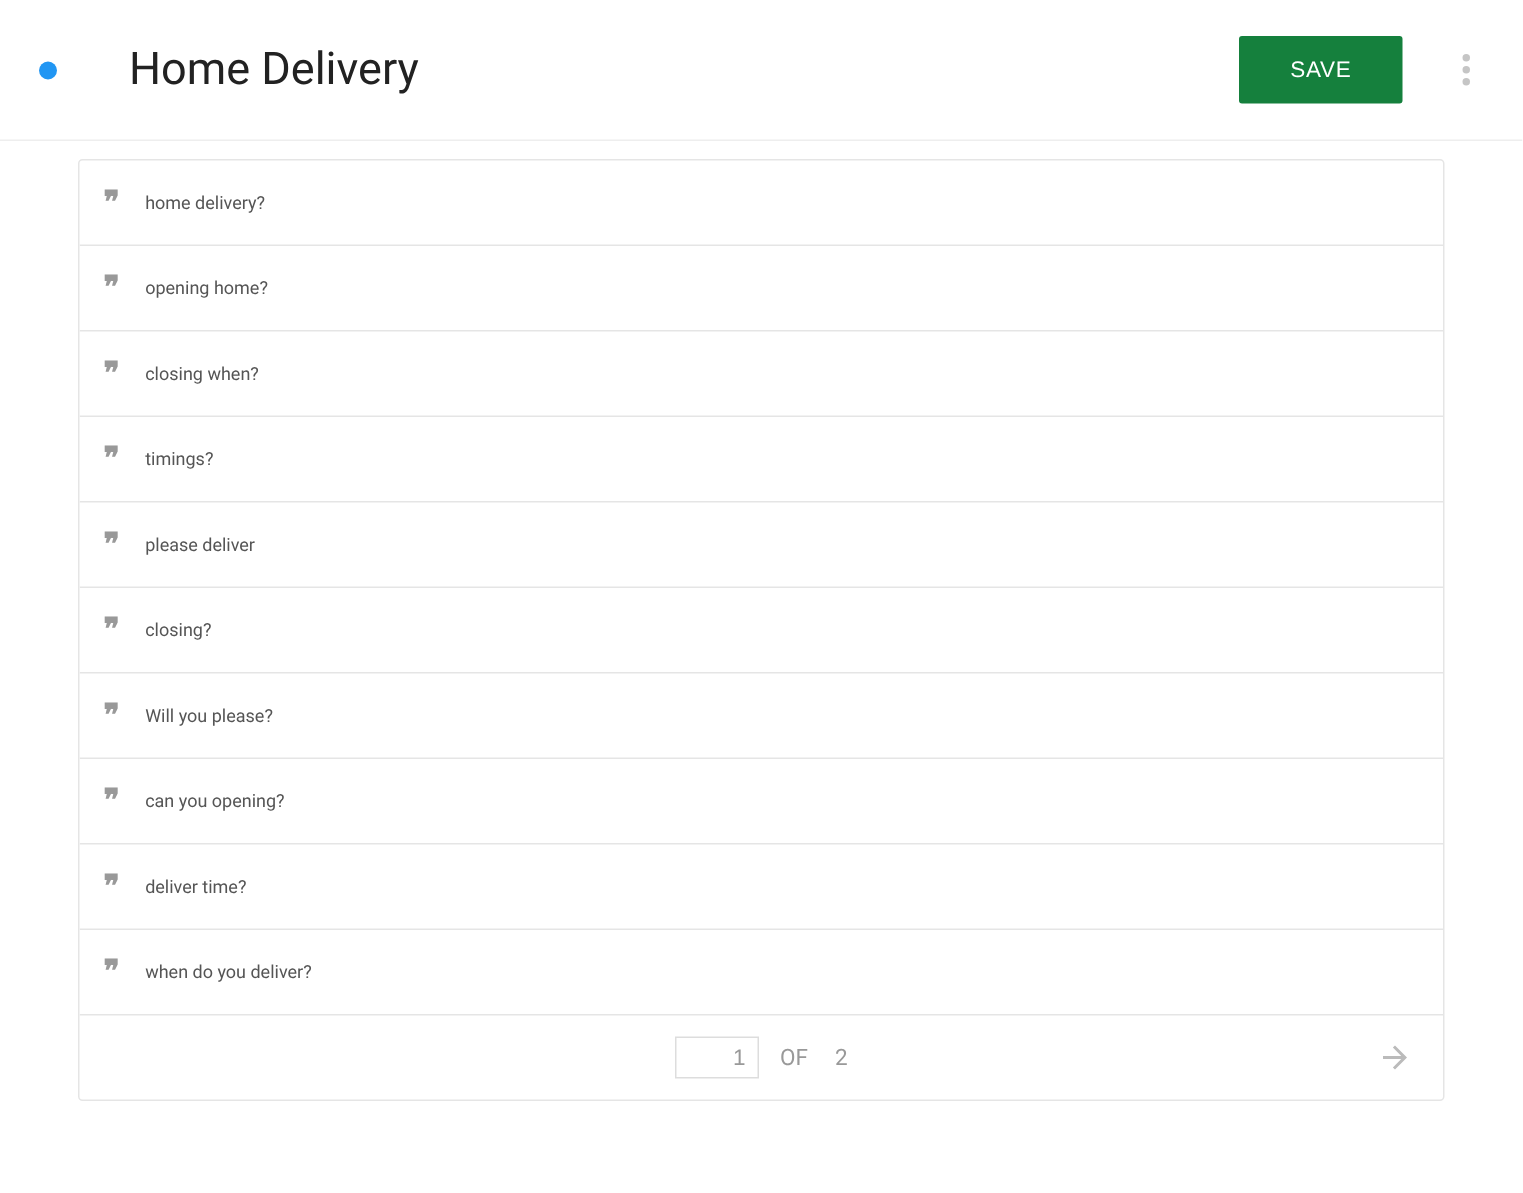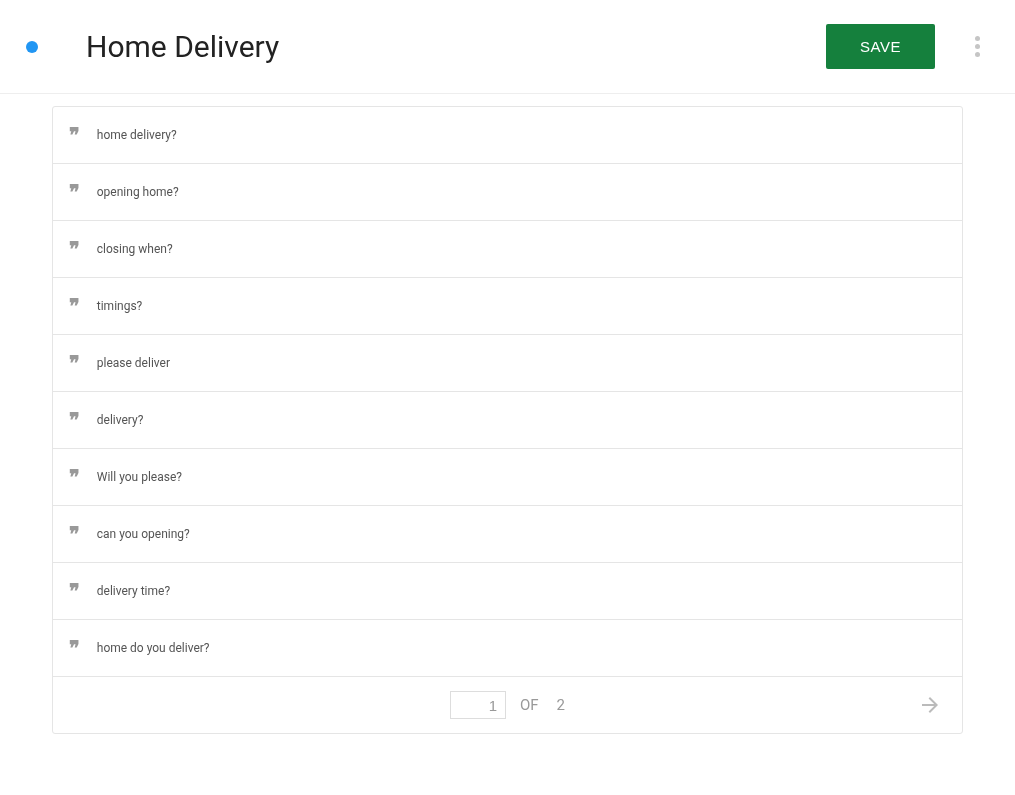--- a/index.html
+++ b/index.html
@@ -161,37 +161,37 @@
     <div class="list-item">
       <span class="quote-icon">❞</span>
       <span class="item-text">timings?</span>
     </div>
     <div class="list-item">
       <span class="quote-icon">❞</span>
       <span class="item-text">please deliver</span>
     </div>
     <div class="list-item">
       <span class="quote-icon">❞</span>
-      <span class="item-text">delivery?</span>
+      <span class="item-text">closing?</span>
     </div>
     <div class="list-item">
       <span class="quote-icon">❞</span>
       <span class="item-text">Will you please?</span>
     </div>
     <div class="list-item">
       <span class="quote-icon">❞</span>
       <span class="item-text">can you opening?</span>
     </div>
     <div class="list-item">
       <span class="quote-icon">❞</span>
-      <span class="item-text">delivery time?</span>
-    </div>
-    <div class="list-item">
-      <span class="quote-icon">❞</span>
-      <span class="item-text">home do you deliver?</span>
+      <span class="item-text">deliver time?</span>
+    </div>
+    <div class="list-item">
+      <span class="quote-icon">❞</span>
+      <span class="item-text">when do you deliver?</span>
     </div>
 
     <div class="pagination">
       <input class="page-input" value="1" style="">
       <span class="page-of">OF</span>
       <span class="page-total">2</span>
       <div class="next-arrow">
         <svg viewBox="0 0 24 24">
             <path d="M4 11h12.17l-5.59-5.59L12 4l8 8-8 8-1.41-1.41L16.17 13H4z"></path>
           </svg>

